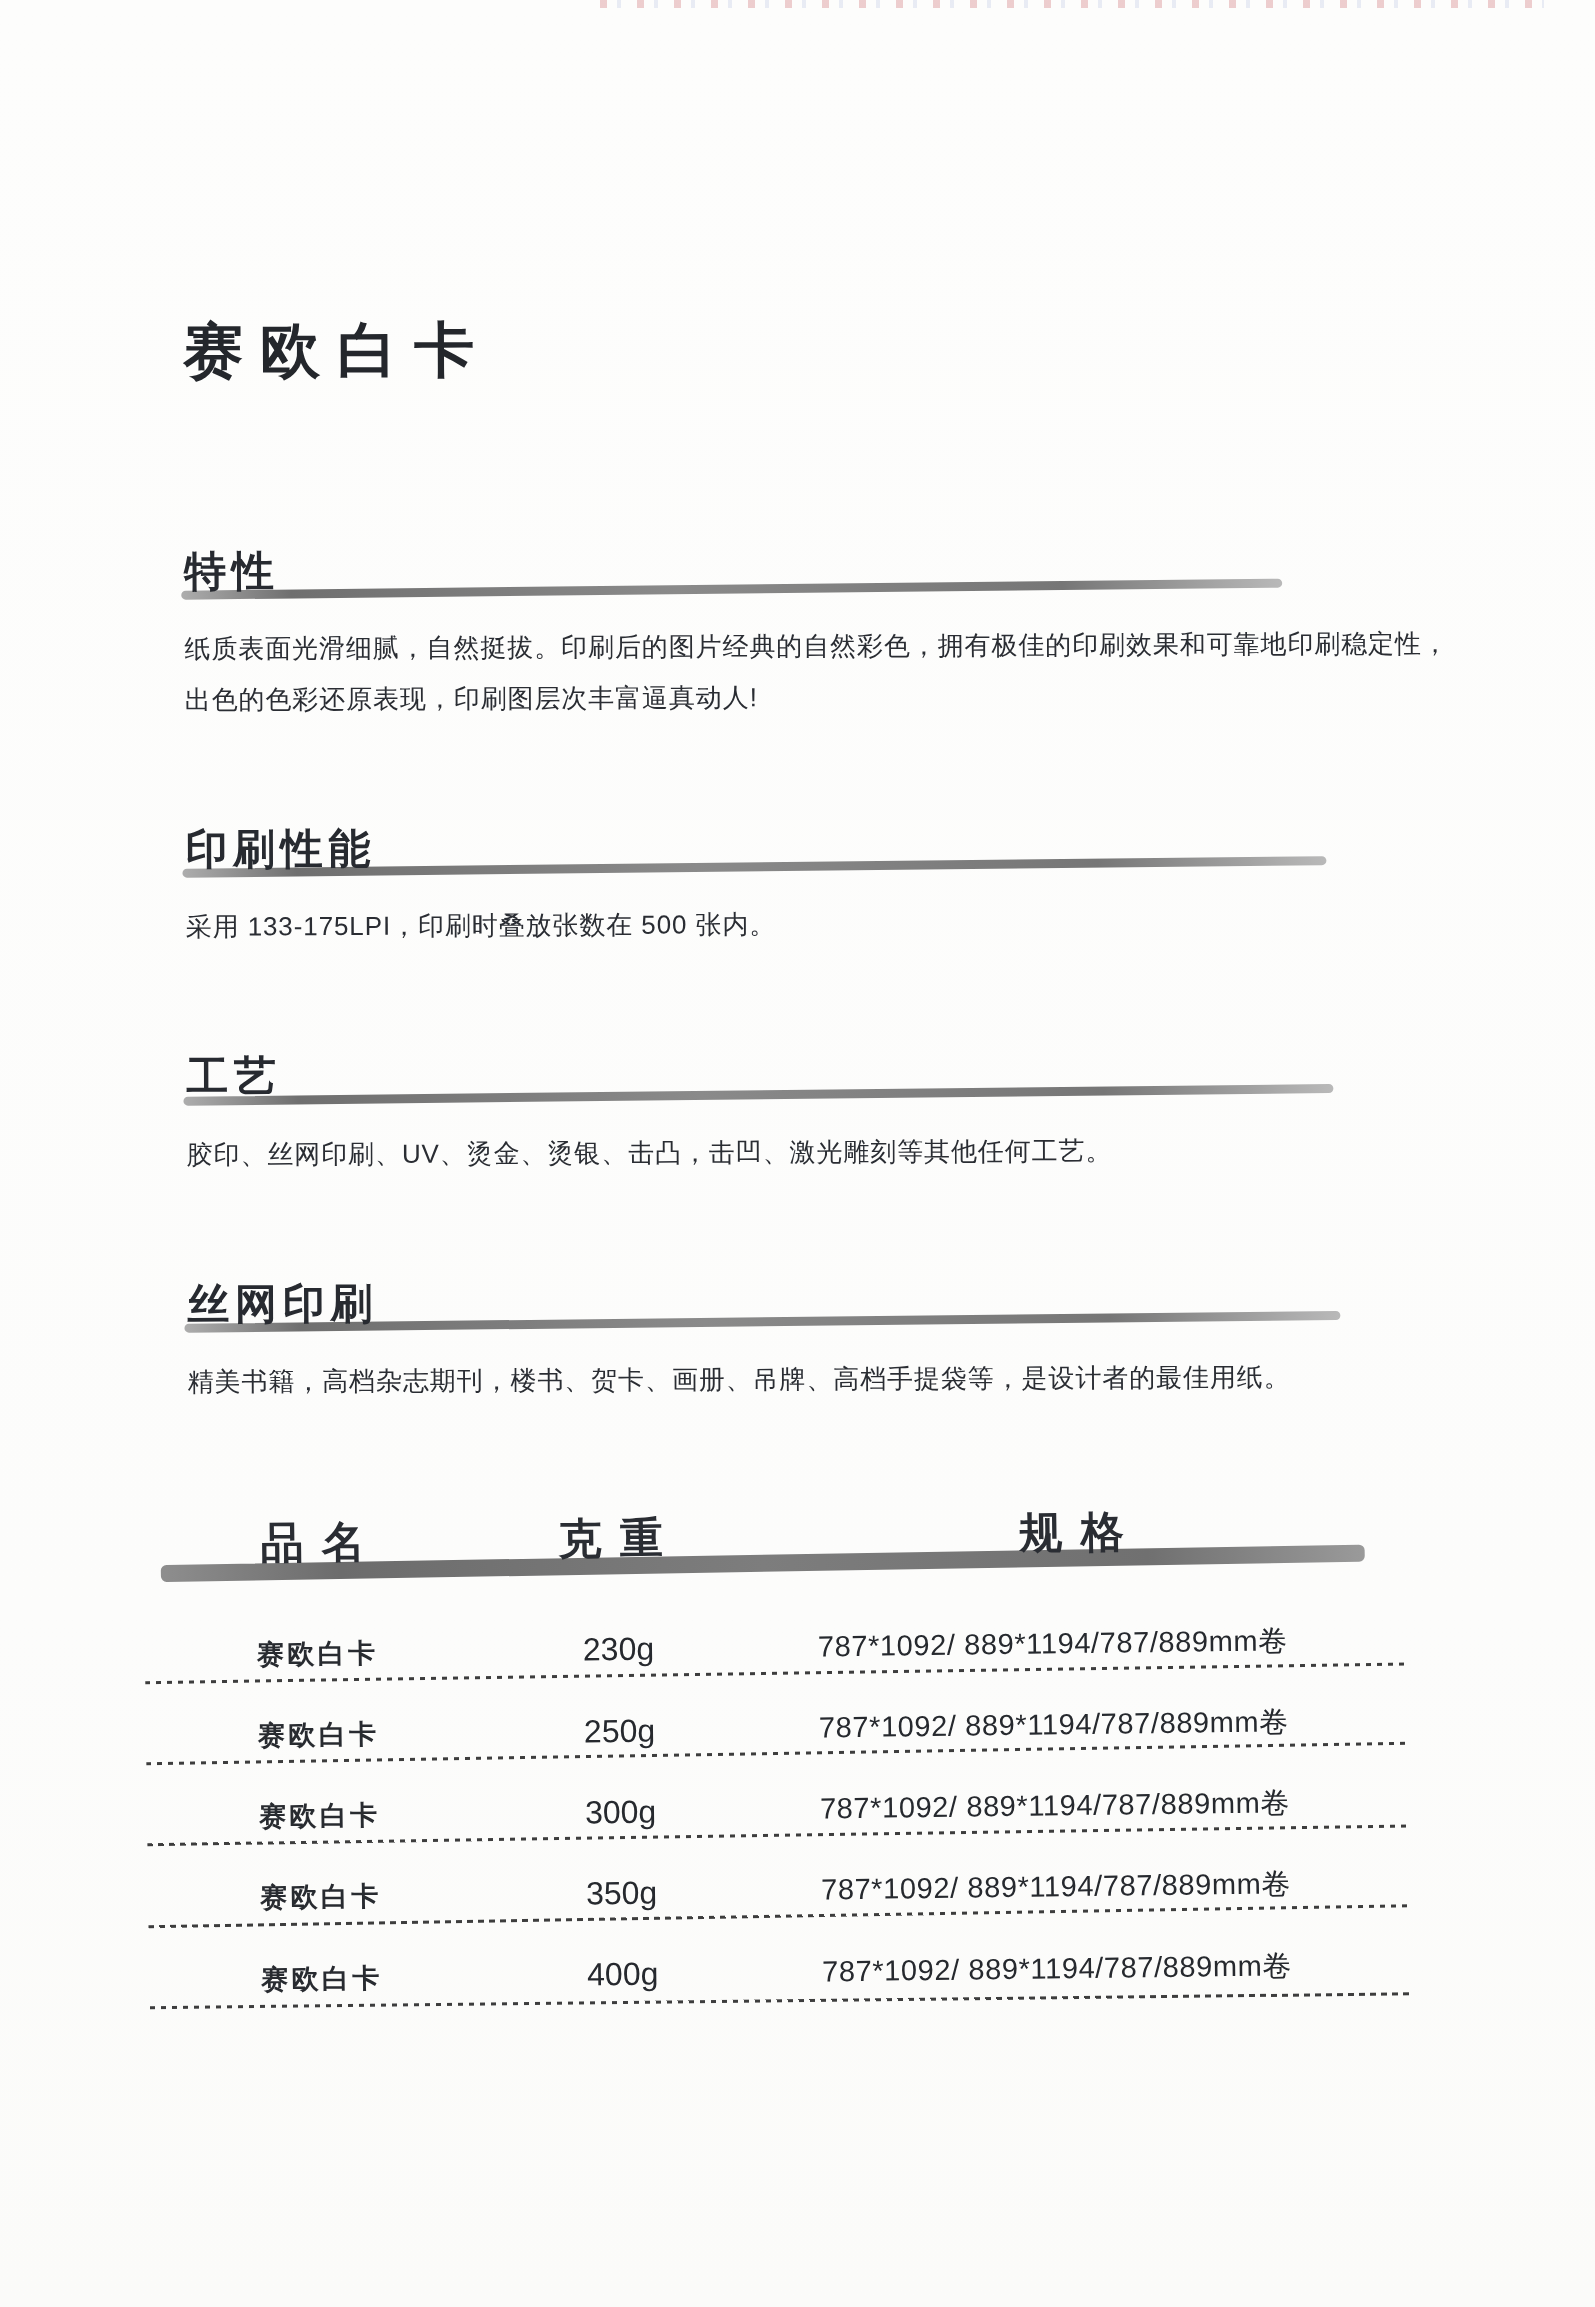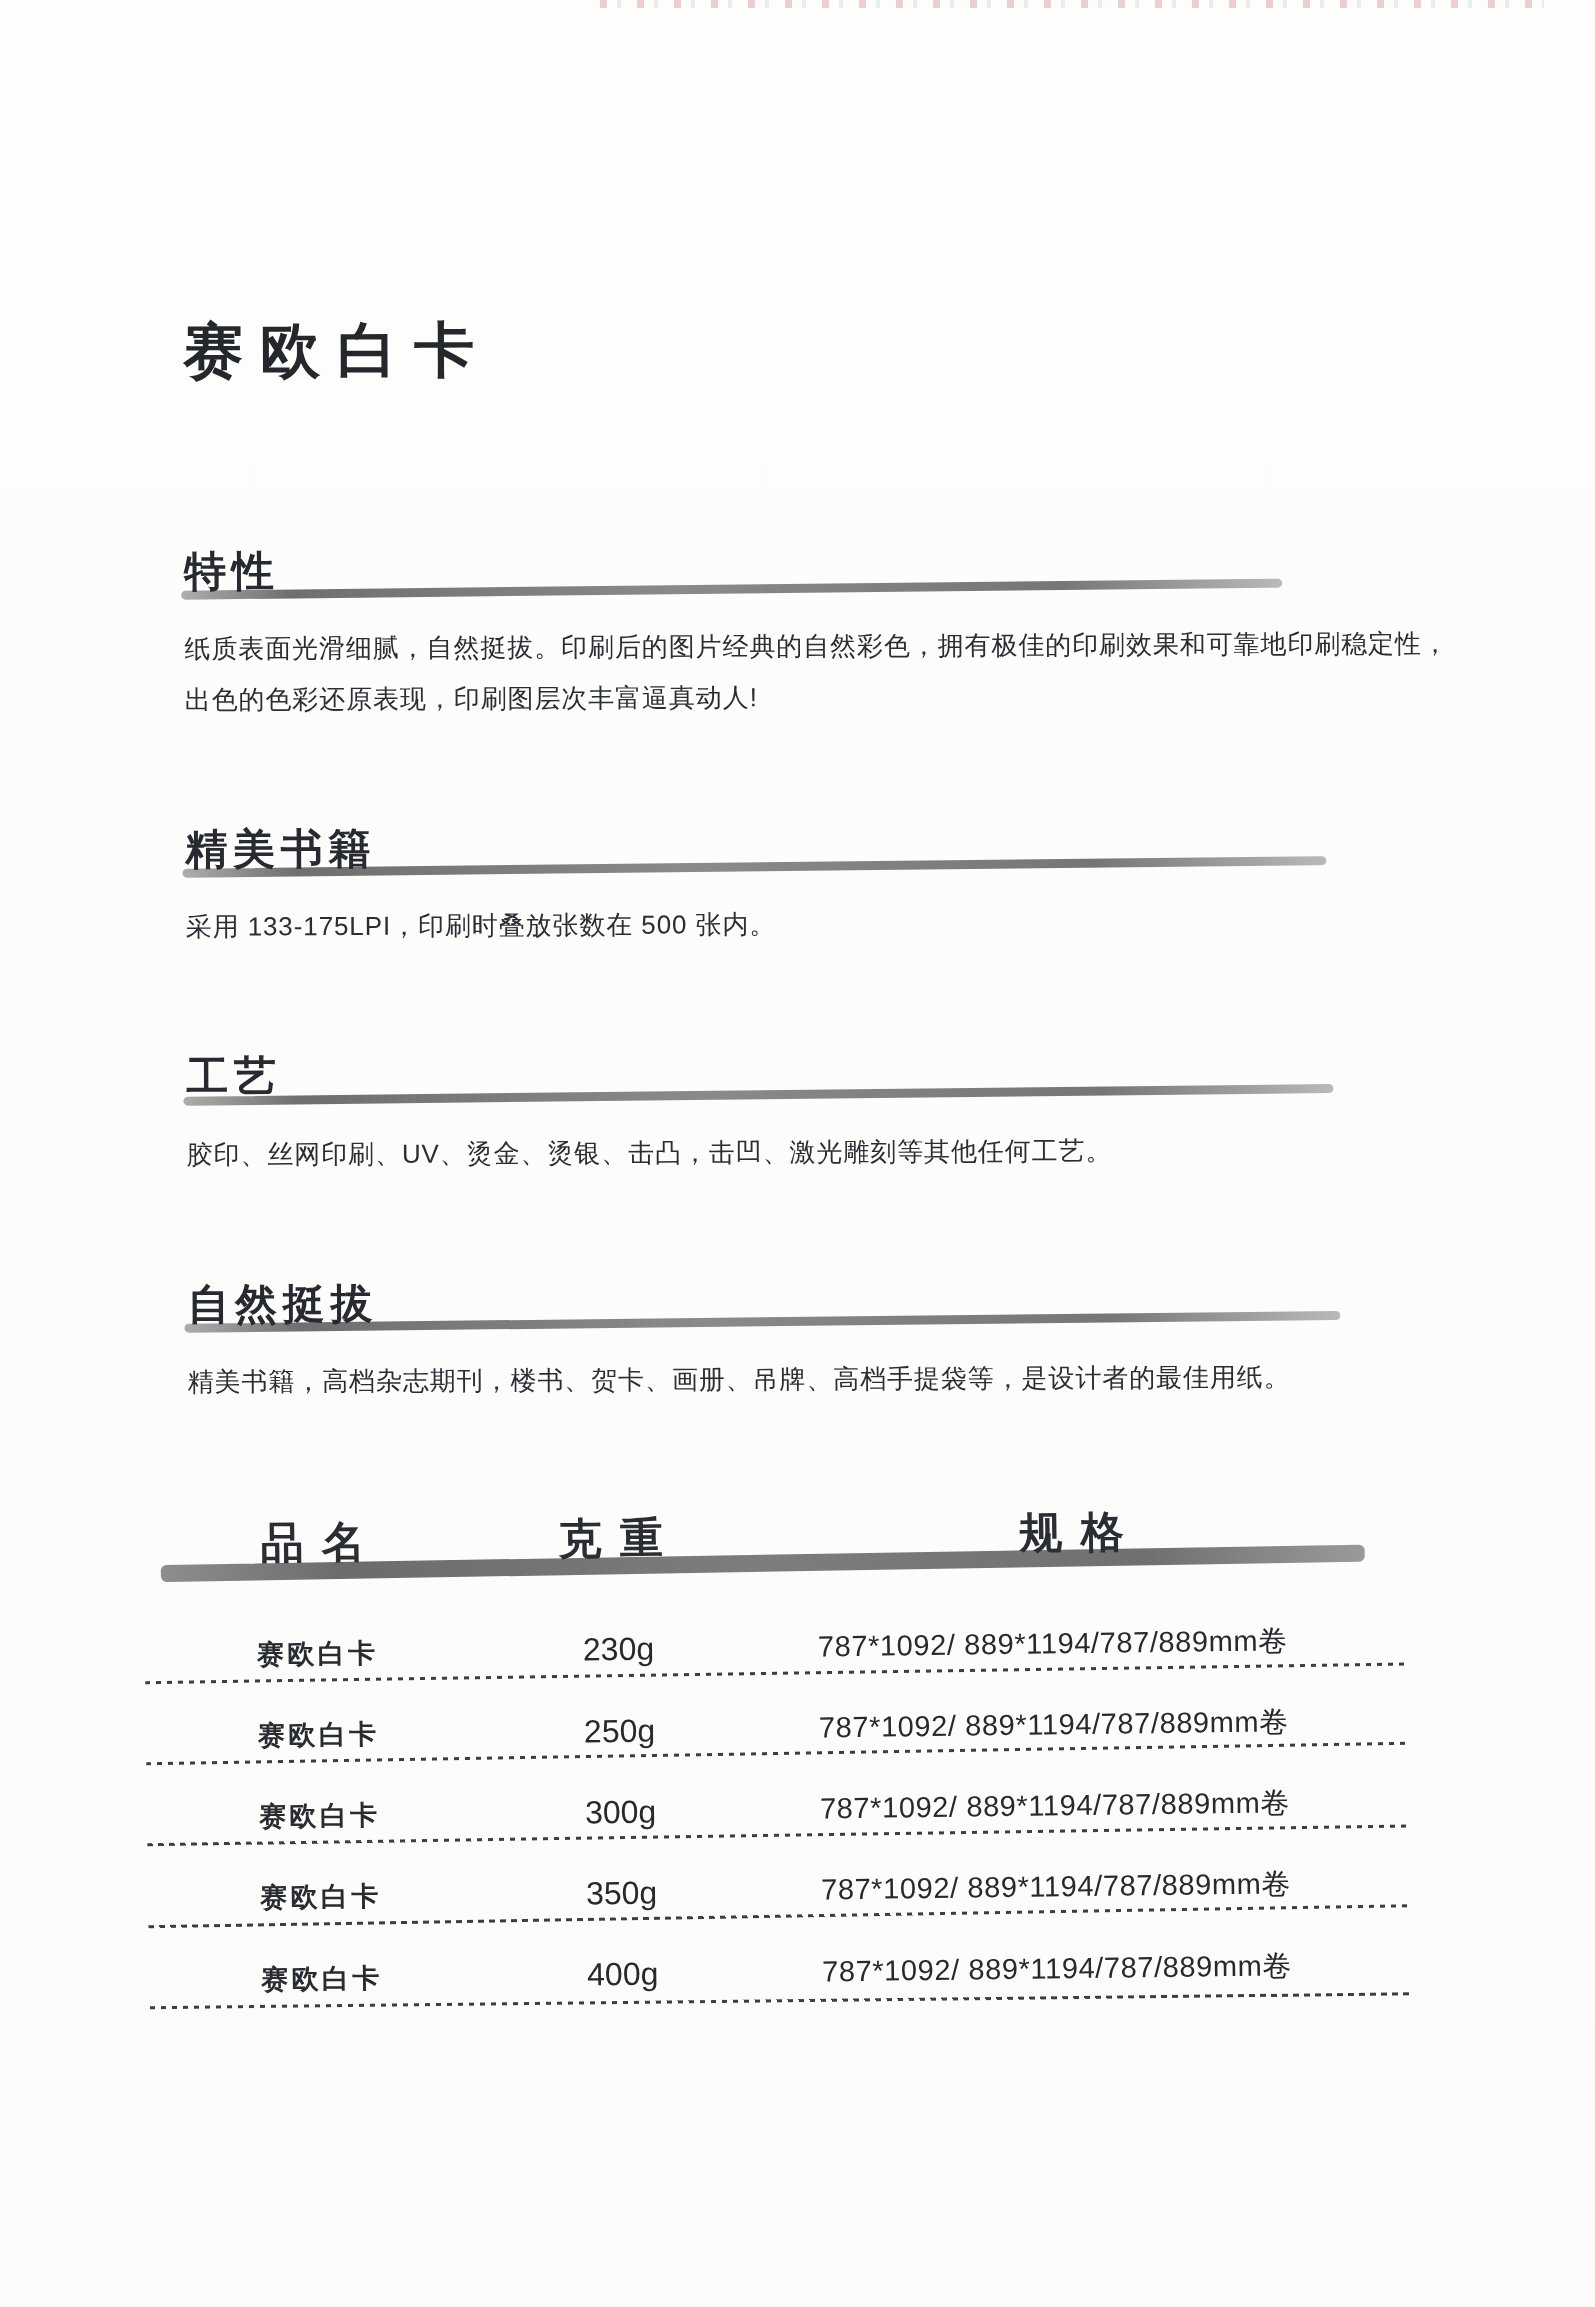--- a/index.html
+++ b/index.html
@@ -135,37 +135,37 @@
   <div class="sec-head mt-title-gap">
     <span>特性</span>
     <span class="sec-bar bar-w1"></span>
   </div>
   <div class="sec-body mt-body">
     <div class="bline">纸质表面光滑细腻，自然挺拔。印刷后的图片经典的自然彩色，拥有极佳的印刷效果和可靠地印刷稳定性，</div>
     <div class="bline">出色的色彩还原表现，印刷图层次丰富逼真动人!</div>
   </div>
 
   <div class="sec-head mt-sec">
-    <span>精美书籍</span>
+    <span>印刷性能</span>
     <span class="sec-bar bar-w2"></span>
   </div>
   <div class="sec-body mt-body">
     <div class="bline">采用 133-175LPI，印刷时叠放张数在 500 张内。</div>
   </div>
 
   <div class="sec-head mt-sec">
     <span>工艺</span>
     <span class="sec-bar bar-w3"></span>
   </div>
   <div class="sec-body mt-body">
     <div class="bline">胶印、丝网印刷、UV、烫金、烫银、击凸，击凹、激光雕刻等其他任何工艺。</div>
   </div>
 
   <div class="sec-head mt-sec">
-    <span>自然挺拔</span>
+    <span>丝网印刷</span>
     <span class="sec-bar bar-w4"></span>
   </div>
   <div class="sec-body mt-body">
     <div class="bline">精美书籍，高档杂志期刊，楼书、贺卡、画册、吊牌、高档手提袋等，是设计者的最佳用纸。</div>
   </div>
 
   <div class="spec-table">
     <div class="thead">
       <span>品名</span>
       <span>克重</span>

